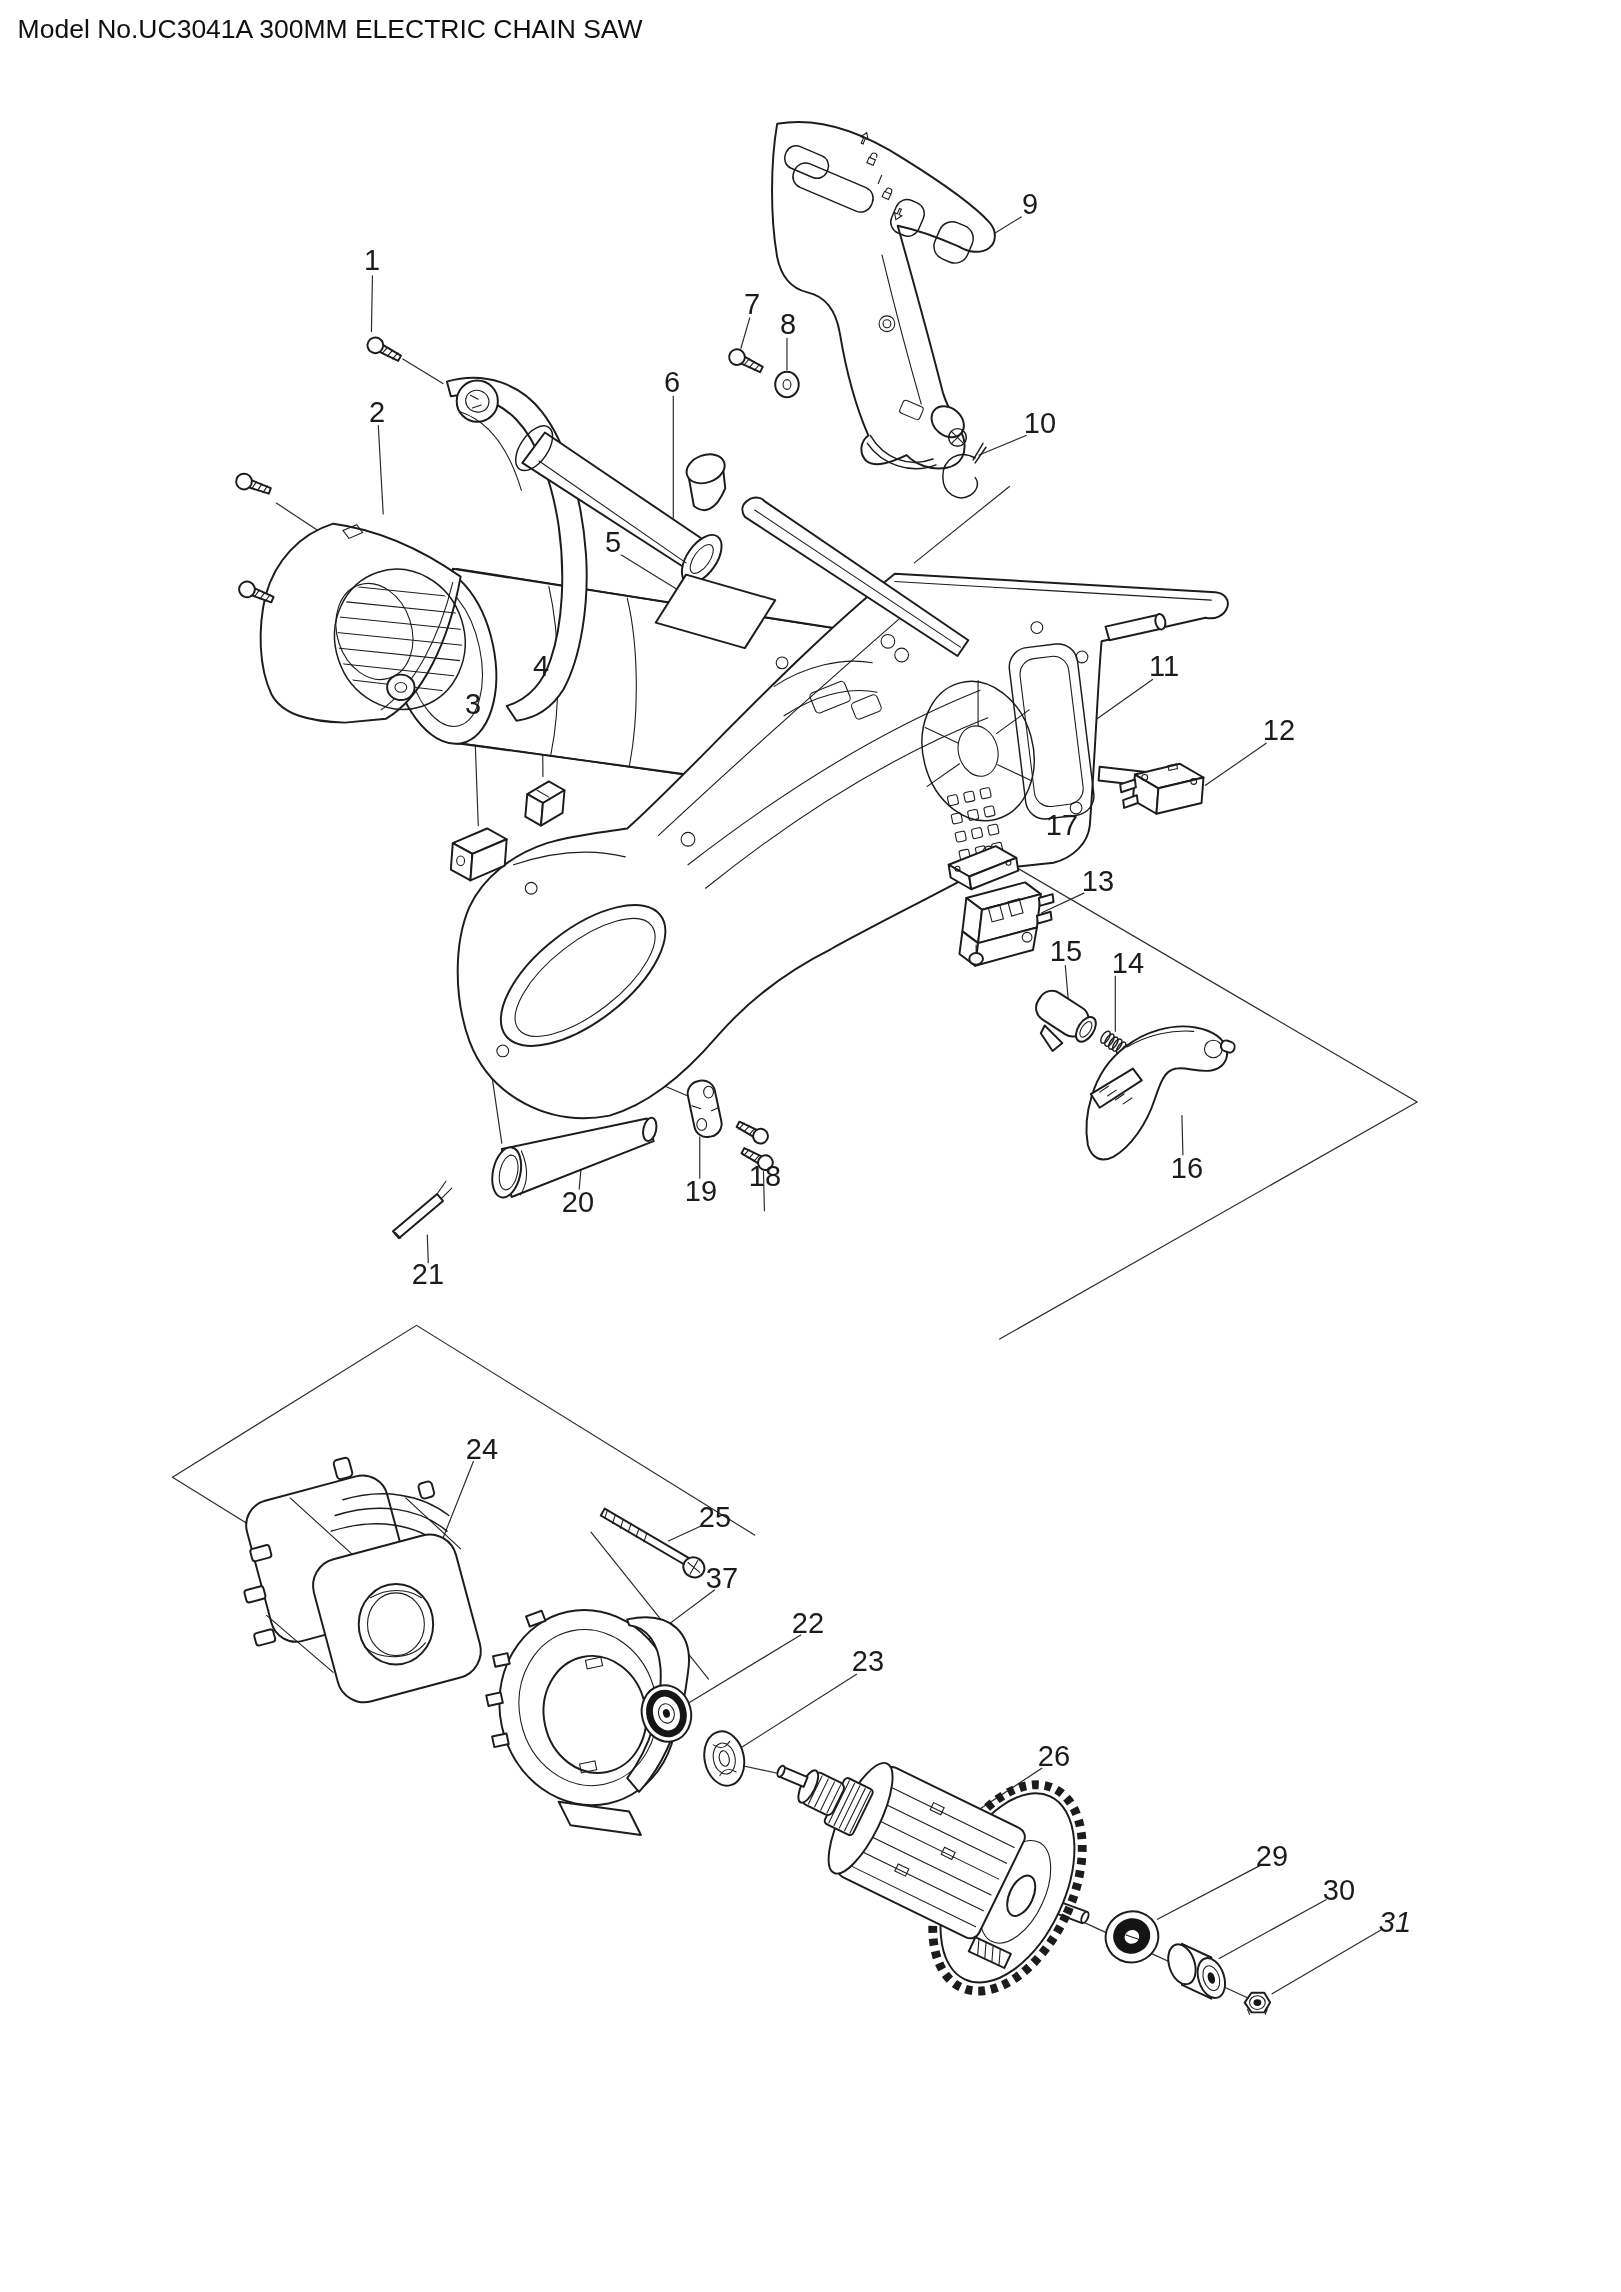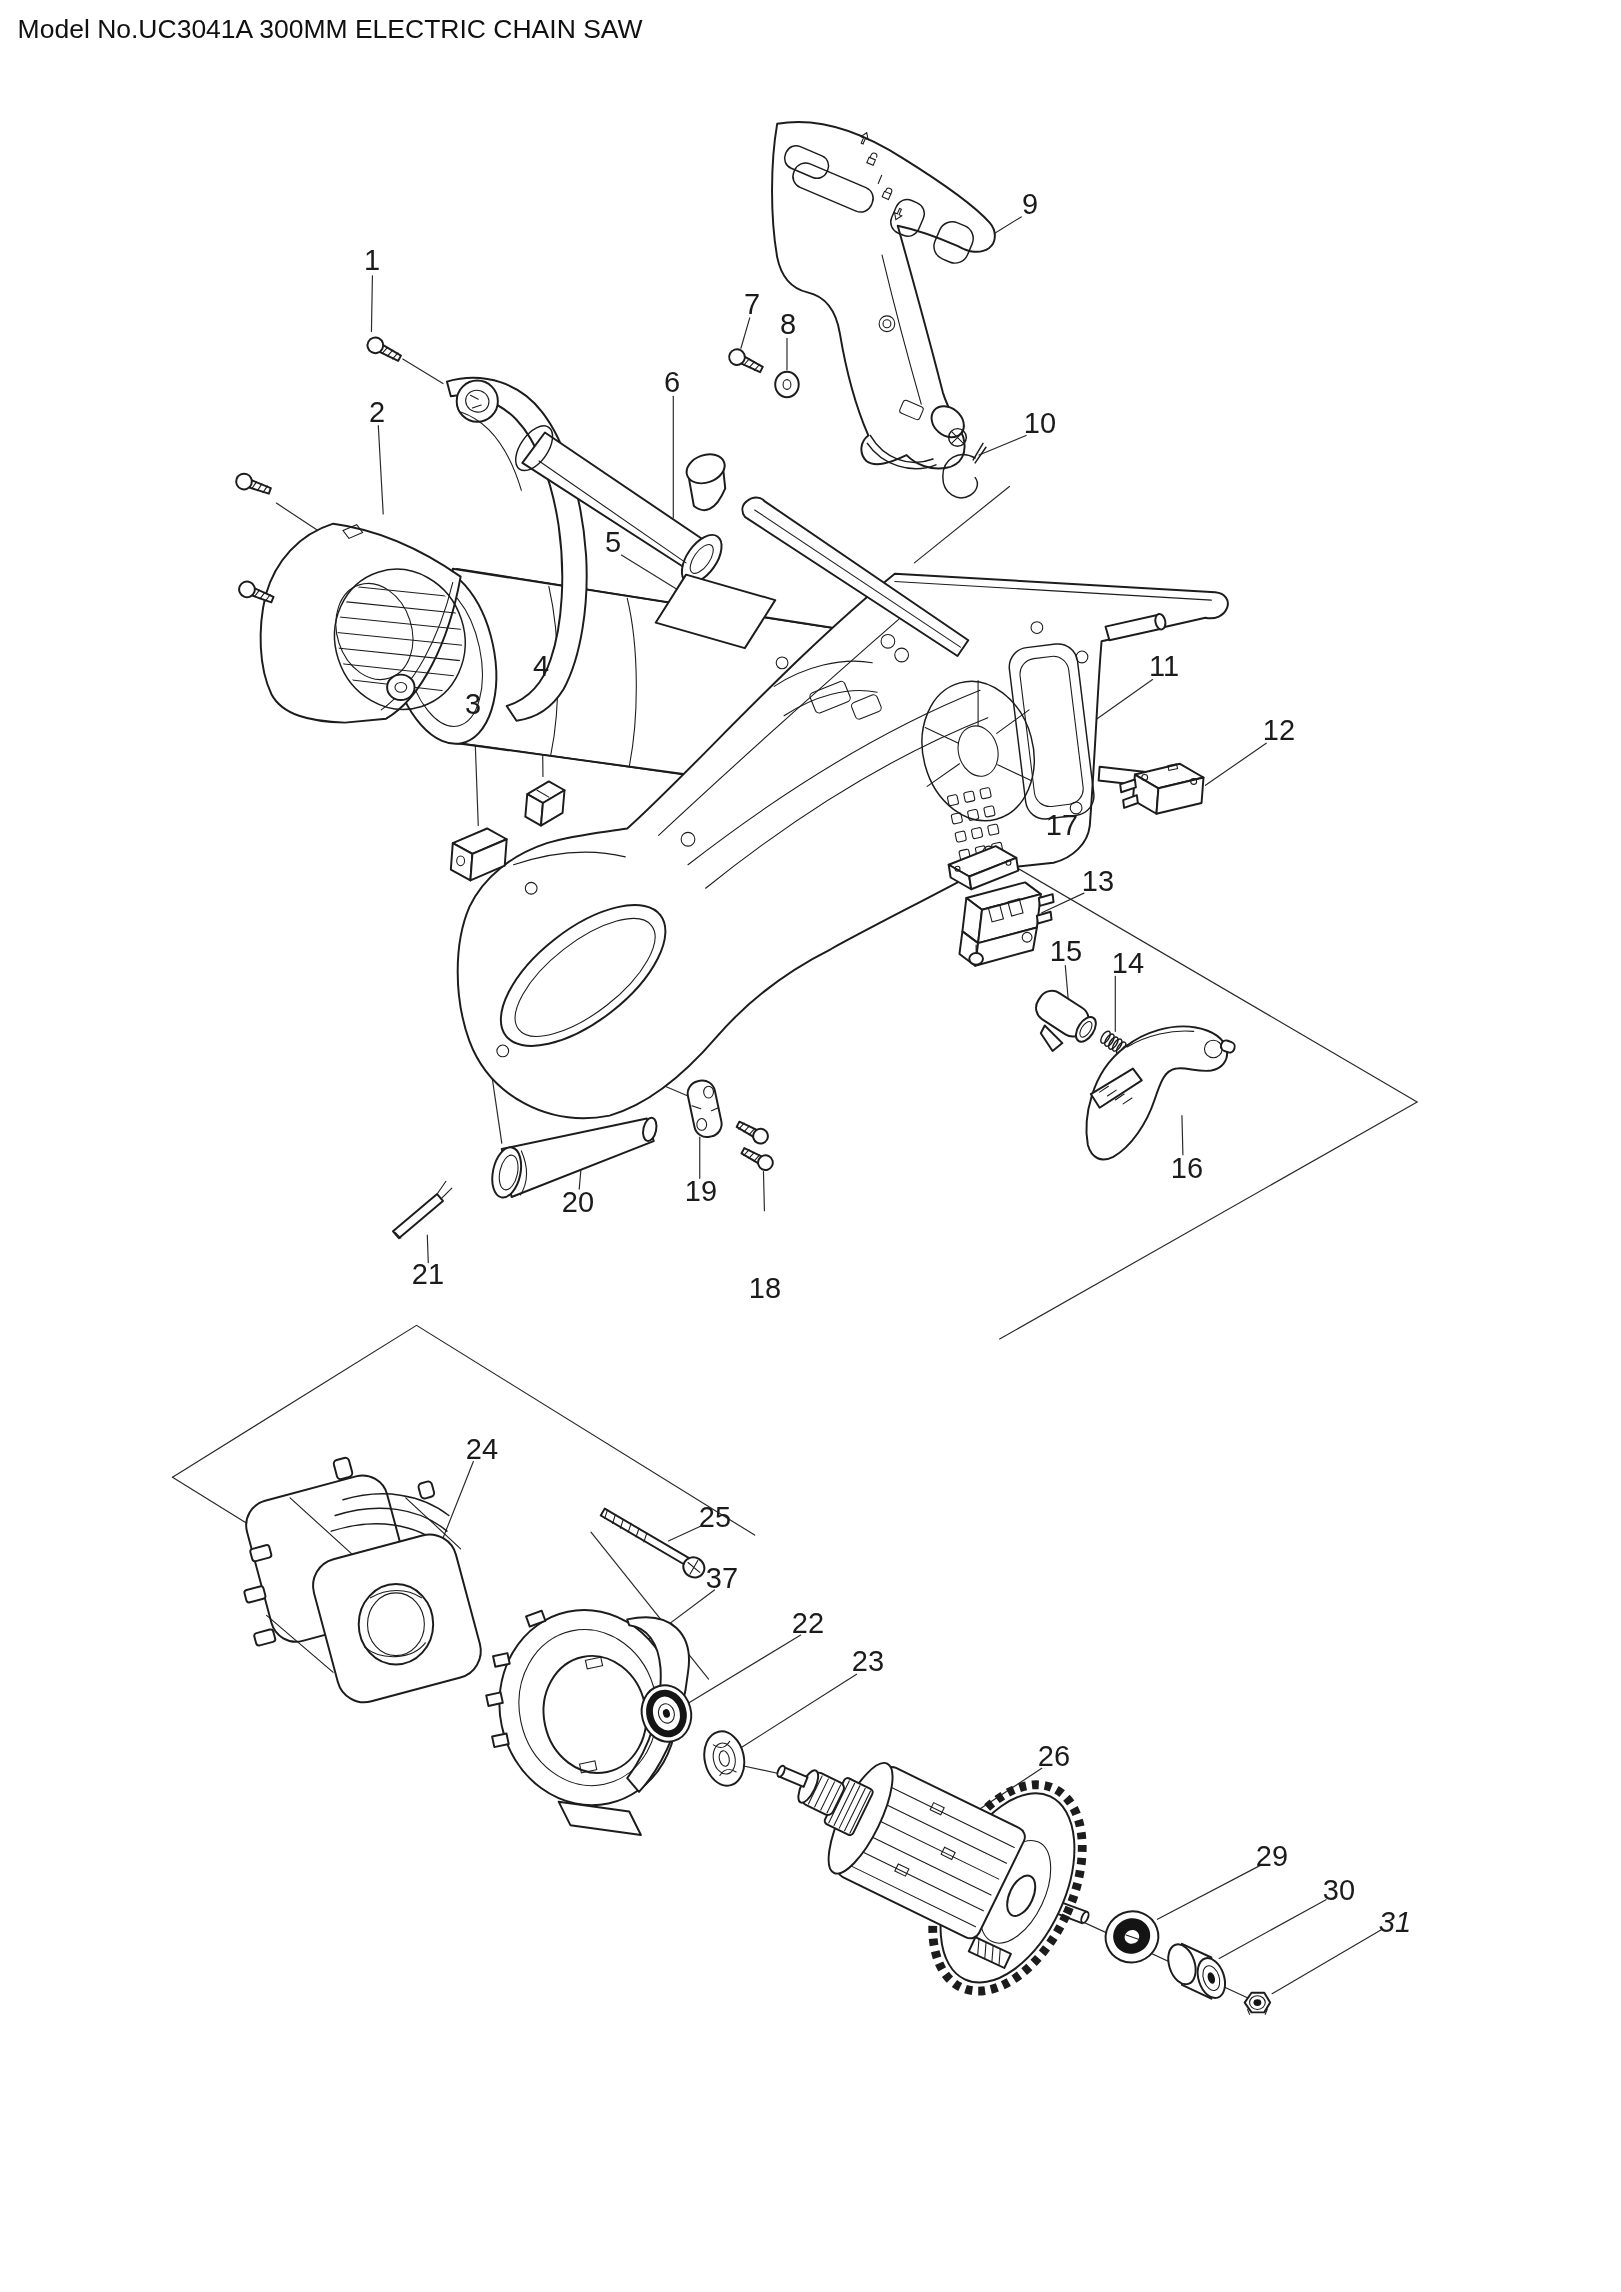--- a/index.html
+++ b/index.html
@@ -484,21 +484,21 @@
       <span class="plabel" style="left: 788px; top: 324px;">8</span>
       <span class="plabel" style="left: 1030px; top: 204px;">9</span>
       <span class="plabel" style="left: 1040px; top: 423px;">10</span>
       <span class="plabel" style="left: 1164px; top: 666px;">11</span>
       <span class="plabel" style="left: 1279px; top: 730px;">12</span>
       <span class="plabel" style="left: 1098px; top: 881px;">13</span>
       <span class="plabel" style="left: 1116px; top: 963px; margin-left: 12px;">14</span>
       <span class="plabel" style="left: 1066px; top: 951px;">15</span>
       <span class="plabel" style="left: 1187px; top: 1168px;">16</span>
       <span class="plabel" style="left: 1062px; top: 825px;">17</span>
-      <span class="plabel" style="left: 765px; top: 1288px;">18</span>
+      <span class="plabel" style="left: 765px; top: 1176px;">18</span>
       <span class="plabel" style="left: 701px; top: 1191px;">19</span>
       <span class="plabel" style="left: 578px; top: 1202px;">20</span>
       <span class="plabel" style="left: 428px; top: 1274px; text-align: center;">21</span>
       <span class="plabel" style="left: 808px; top: 1623px;">22</span>
       <span class="plabel" style="left: 868px; top: 1661px;">23</span>
       <span class="plabel" style="left: 482px; top: 1449px;">24</span>
       <span class="plabel" style="left: 715px; top: 1517px; text-align: right;">25</span>
       <span class="plabel" style="left: 1054px; top: 1756px;">26</span>
       <span class="plabel" style="left: 722px; top: 1578px;">37</span>
       <span class="plabel" style="left: 1272px; top: 1856px;">29</span>

